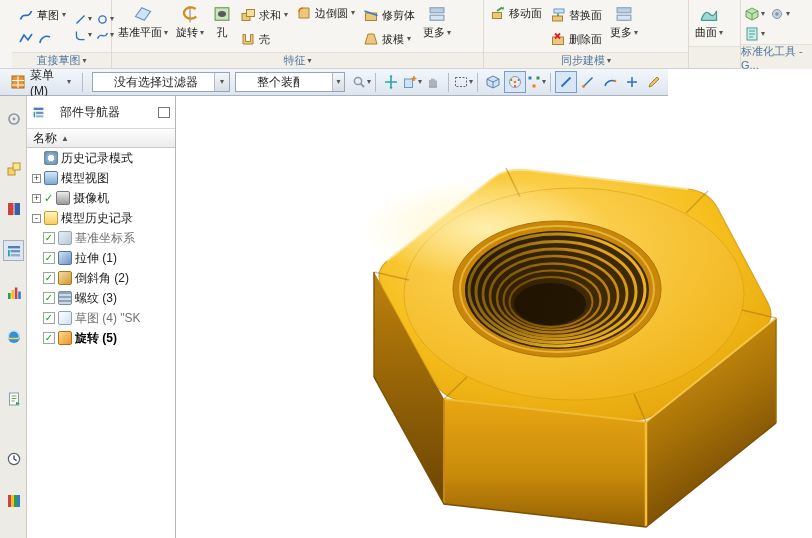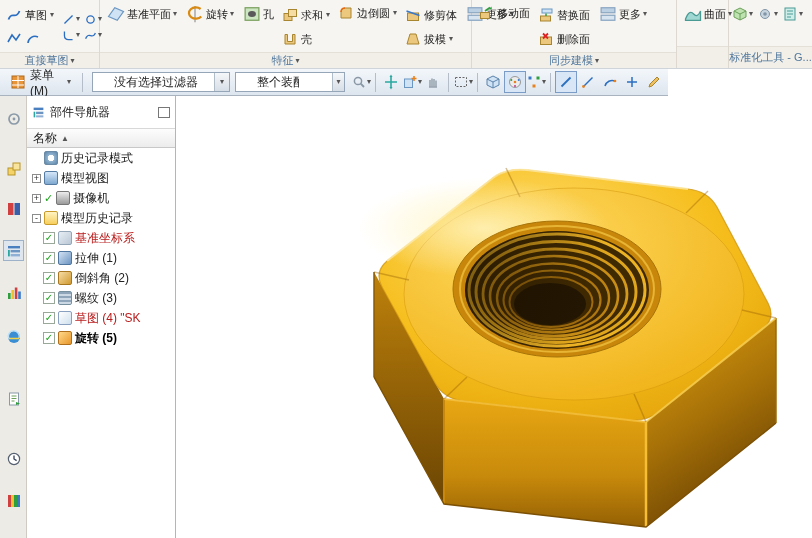--- a/index.html
+++ b/index.html
@@ -6,21 +6,21 @@
   html,body { width:812px; height:538px; overflow:hidden; }
   body { font-family:"Liberation Sans","DejaVu Sans",sans-serif; font-size:12px; color:#222; background:#fff; }
   #app { position:relative; width:812px; height:538px; background:#fff; }
 
   
   .ribbon { position:absolute; top:0; left:0; width:812px; height:69px; background:#f7f5f1; border-bottom:1px solid #cfd4da; display:flex; }
   .rg { display:flex; flex-direction:column; border-right:1px solid #ddd8d0; height:100%; }
   .rg-c { display:flex; align-items:flex-start; height:52px; padding:1px 2px; }
   .rg-l { height:25px; display:flex; align-items:center; justify-content:center; gap:2px; font-size:11px; color:#50779c; background:#f2efe9; border-top:1px solid #e4e0d8; }
   .dd { font-size:8px; color:#555; line-height:1; }
-  .btn-lg { display:flex; flex-direction:row; align-items:center; gap:1px; padding:3px 4px 0; font-size:11px; white-space:nowrap; cursor:default; }
+  .btn-lg { display:flex; flex-direction:column; align-items:center; gap:1px; padding:3px 4px 0; font-size:11px; white-space:nowrap; cursor:default; }
   .btn-lg .lbl { display:flex; align-items:center; gap:2px; }
   .btn-sm { display:flex; align-items:center; gap:3px; padding:0 4px; height:24px; font-size:11px; white-space:nowrap; cursor:default; }
   .stack { display:flex; flex-direction:column; justify-content:center; height:52px; }
   .center-v { display:flex; height:68px; }
   .i16 { width:16px; height:16px; flex:none; }
   .i20 { width:20px; height:20px; flex:none; }
   .i12 { width:13px; height:13px; flex:none; }
   .mini-grid { display:grid; grid-template-columns:auto auto; gap:1px 2px; align-content:center; height:52px; margin-left:3px; }
   .mini-btn { display:flex; align-items:center; gap:1px; padding:1px; }
 
@@ -35,21 +35,21 @@
   .tbtn.pressed { background:#d9e6f5; border:1px solid #7a9cc6; }
   .tbtn-dd { display:flex; align-items:center; }
 
   
   .resource-strip { position:absolute; left:0; top:96px; width:27px; height:442px; background:#edebe6; border-right:1px solid #cfcbc3; }
   .rs-item { position:absolute; left:3px; width:21px; height:21px; display:flex; align-items:center; justify-content:center; }
   .rs-item.active { background:#dfe6ee; border:1px solid #9db2c8; }
 
   
   .panel { position:absolute; left:27px; top:96px; width:149px; height:442px; background:#fff; border-right:1px solid #b5b5b5; }
-  .pn-title { height:26px; display:flex; align-items:center; gap:5px; padding:16px 5px; font-size:12px; }
+  .pn-title { height:26px; display:flex; align-items:center; gap:15px; padding:16px 5px; font-size:12px; }
   .pn-float { margin-left:auto; width:12px; height:11px; border:1px solid #777; background:#fff; }
   .pn-head { height:20px; display:flex; align-items:center; gap:4px; padding:0 6px; background:linear-gradient(#fdfdfd,#ececec); border-top:1px solid #d8d8d8; border-bottom:1px solid #c8c8c8; font-size:12px; }
   .sort { font-size:8px; color:#555; }
   .trow { height:20px; display:flex; align-items:center; gap:3px; padding-left:5px; white-space:nowrap; overflow:hidden; }
   .trow.child { padding-left:16px; }
   .exp { width:9px; height:9px; flex:none; border:1px solid #8c8c8c; background:#fff; font-size:9px; line-height:7px; text-align:center; color:#333; }
   .exp-sp { width:9px; flex:none; }
   .cb { width:12px; height:12px; flex:none; border:1px solid #9aa89a; background:#fff; color:#18a018; font-size:10px; line-height:10px; text-align:center; font-weight:bold; }
   .fi { width:14px; height:14px; flex:none; border-radius:2px; }
   .fi-history { background:radial-gradient(circle at 50% 50%, #fff 38%, #8fb2cf 40%, #5d85a8 100%); border:1px solid #6b8aa5; }
@@ -57,36 +57,36 @@
   .fi-camera { background:linear-gradient(#ececec,#9a9a9a); border:1px solid #777; }
   .fi-folder { background:linear-gradient(#ffeca6,#f0c040); border:1px solid #c89a28; }
   .fi-folder-open { background:linear-gradient(#fff3c4,#f6cf5e); border:1px solid #c89a28; }
   .fi-csys { background:linear-gradient(135deg,#e8eef4,#b9c8d6); border:1px solid #93a7b8; }
   .fi-extrude { background:linear-gradient(135deg,#d2e2f3,#6d95c2); border:1px solid #4f769e; }
   .fi-chamfer { background:linear-gradient(135deg,#f6dda6,#d09a30); border:1px solid #a87820; }
   .fi-thread { background:repeating-linear-gradient(0deg,#ccd9e4 0 2px,#8fa6ba 2px 4px); border:1px solid #77909f; }
   .fi-sketch { background:linear-gradient(135deg,#ffffff,#cfe0ee); border:1px solid #8aa0c0; }
   .fi-revolve { background:linear-gradient(135deg,#ffd98a,#e8962a); border:1px solid #b06f1a; }
   .tlabel { font-size:12px; }
-  .muted { color:#b91c1c; }
+  .muted { color:#737373; }
   .bold { font-weight:bold; color:#000; }
   .gcheck { color:#1aa01a; font-weight:bold; font-size:11px; line-height:1; }
 
   
   .viewport { position:absolute; left:176px; top:96px; width:636px; height:442px; background:#fff; }
   .viewport svg { display:block; }
 </style>
 </head>
 <body>
 
 <div id="app">
 
   <div class="ribbon">
 
-    <div class="rg" style="width:100px;">
+    <div class="rg" style="width:112px;padding-left:12px;">
       <div class="rg-c">
         <div class="stack">
           <div class="btn-sm">
             <svg class="i16" viewBox="0 0 16 16">
                 <path d="M2.5 12.5 C5.5 3.5, 10 13.5, 13.5 4" stroke="#2b6fc2" stroke-width="1.8" fill="none"></path>
               </svg>
             <span>草图</span>
             <span class="dd">▾</span>
           </div>
           <div class="btn-sm">

